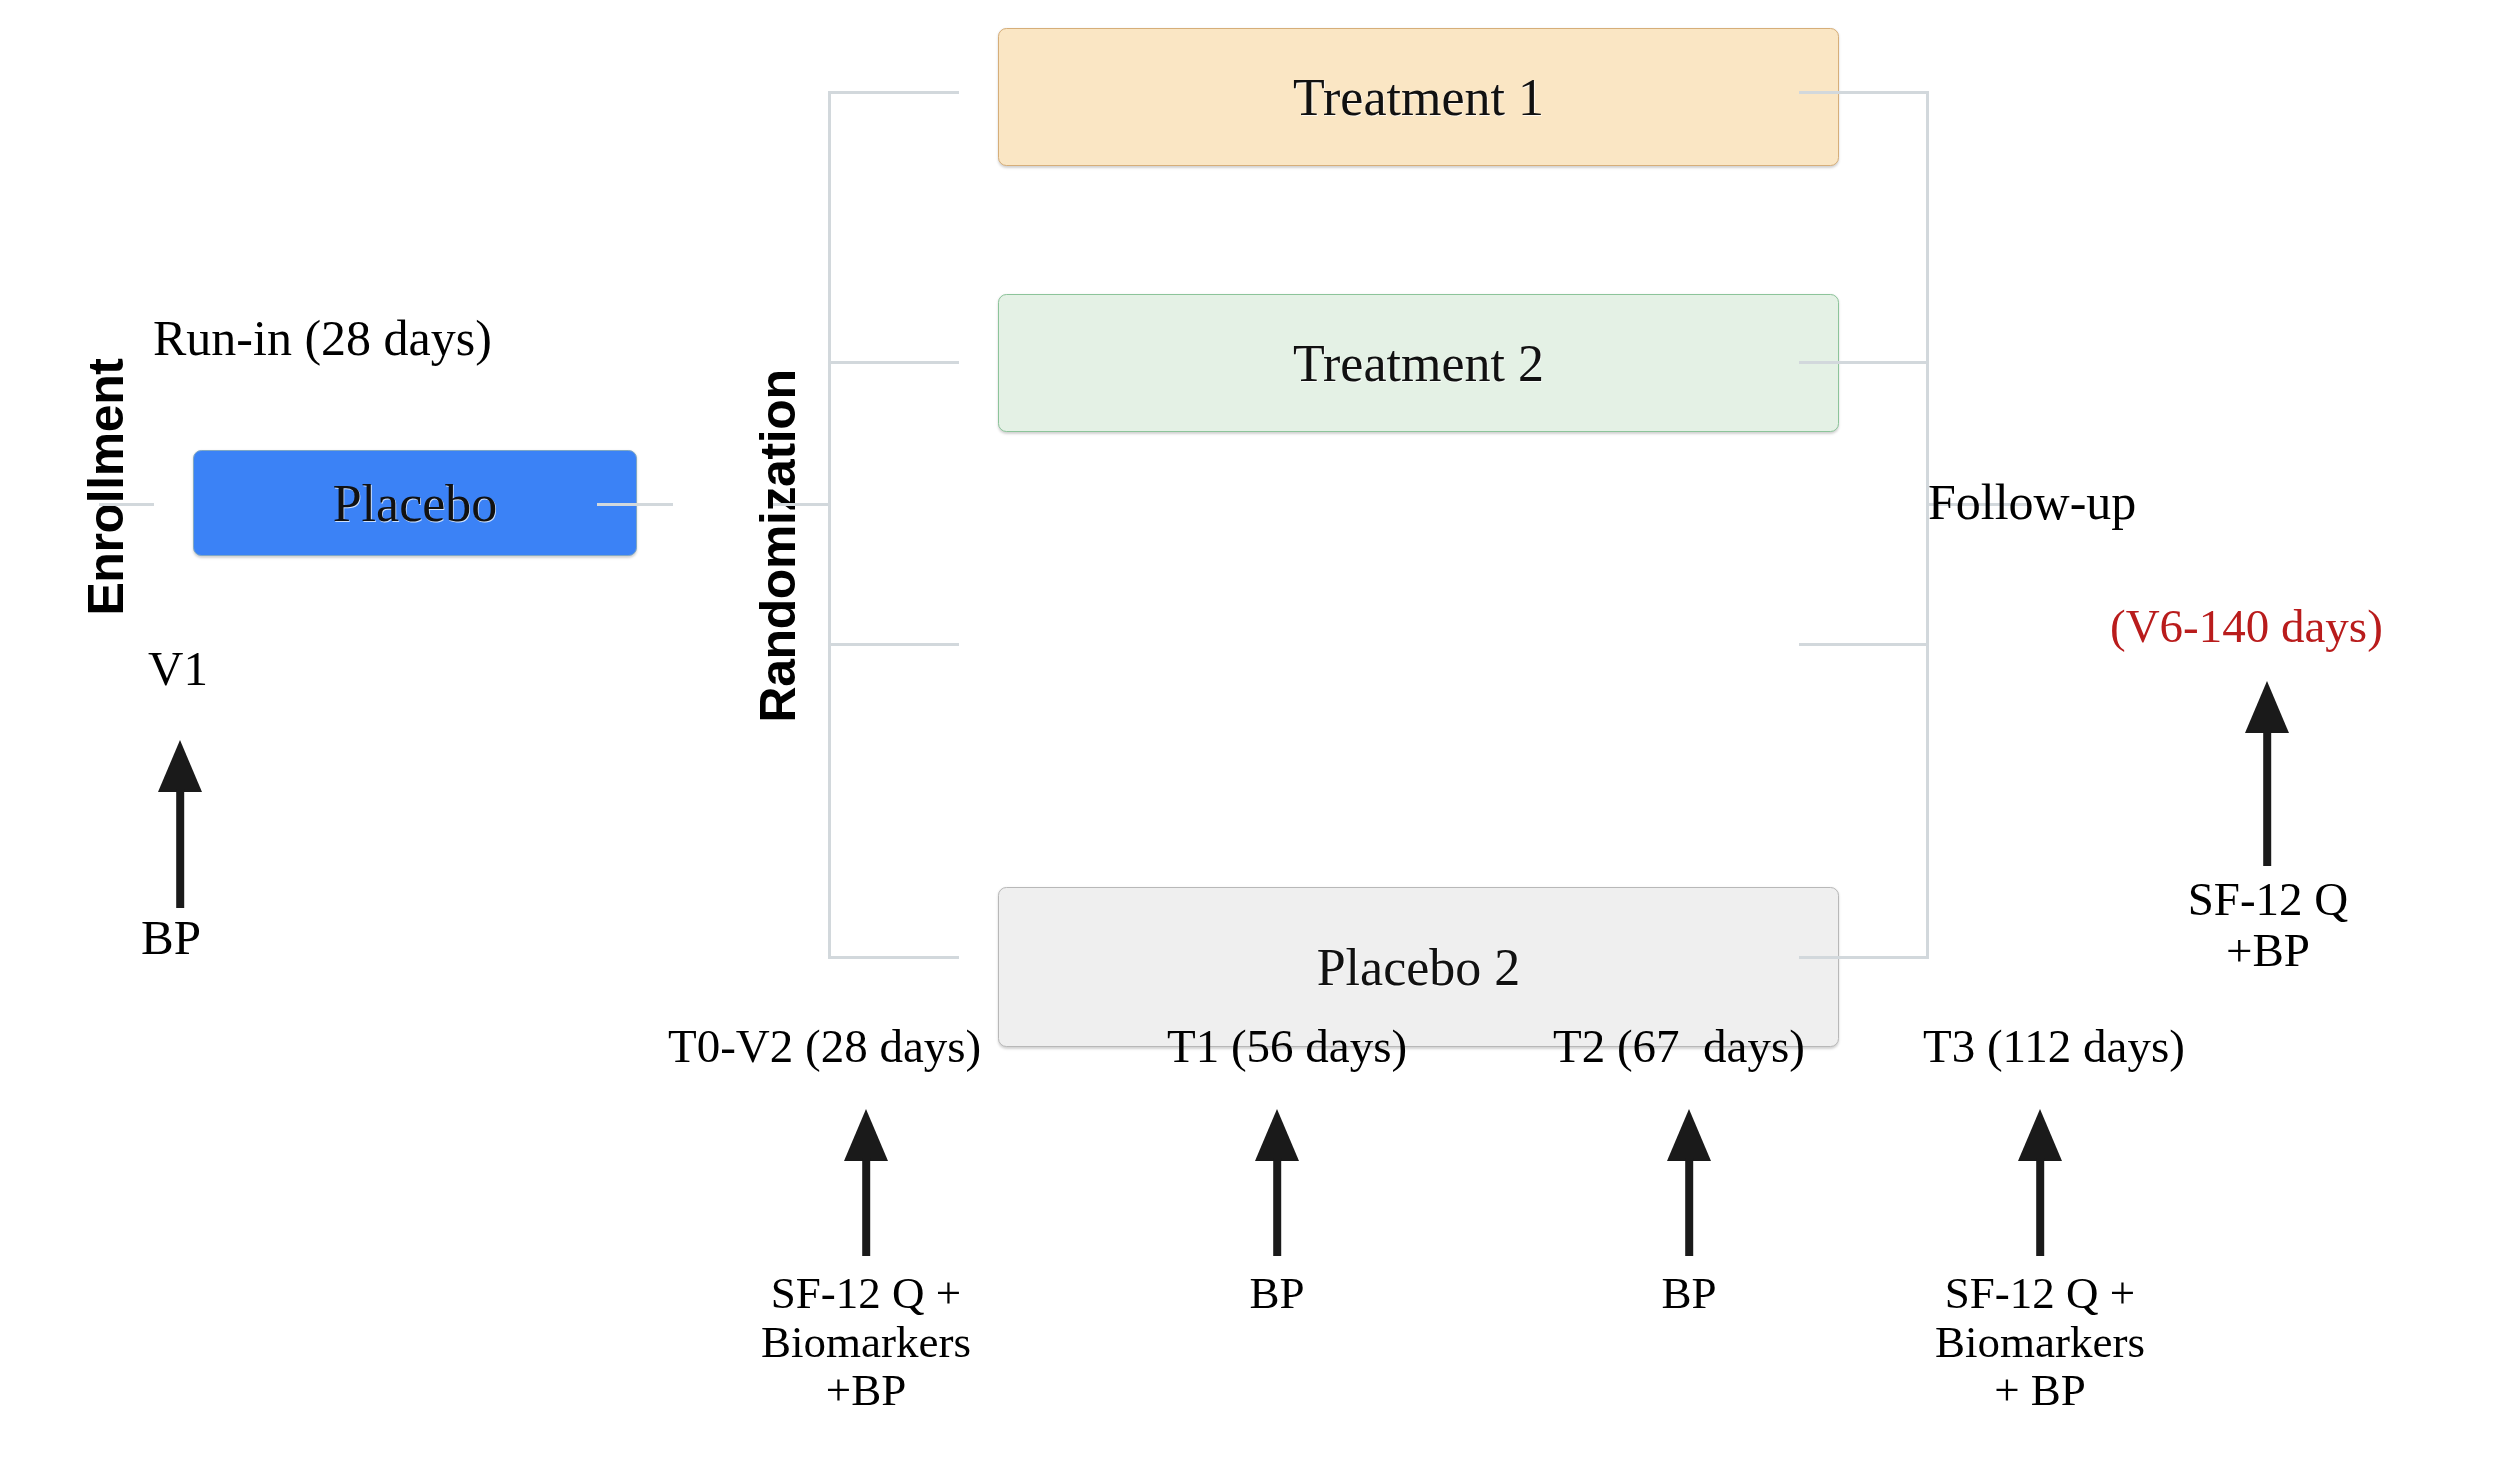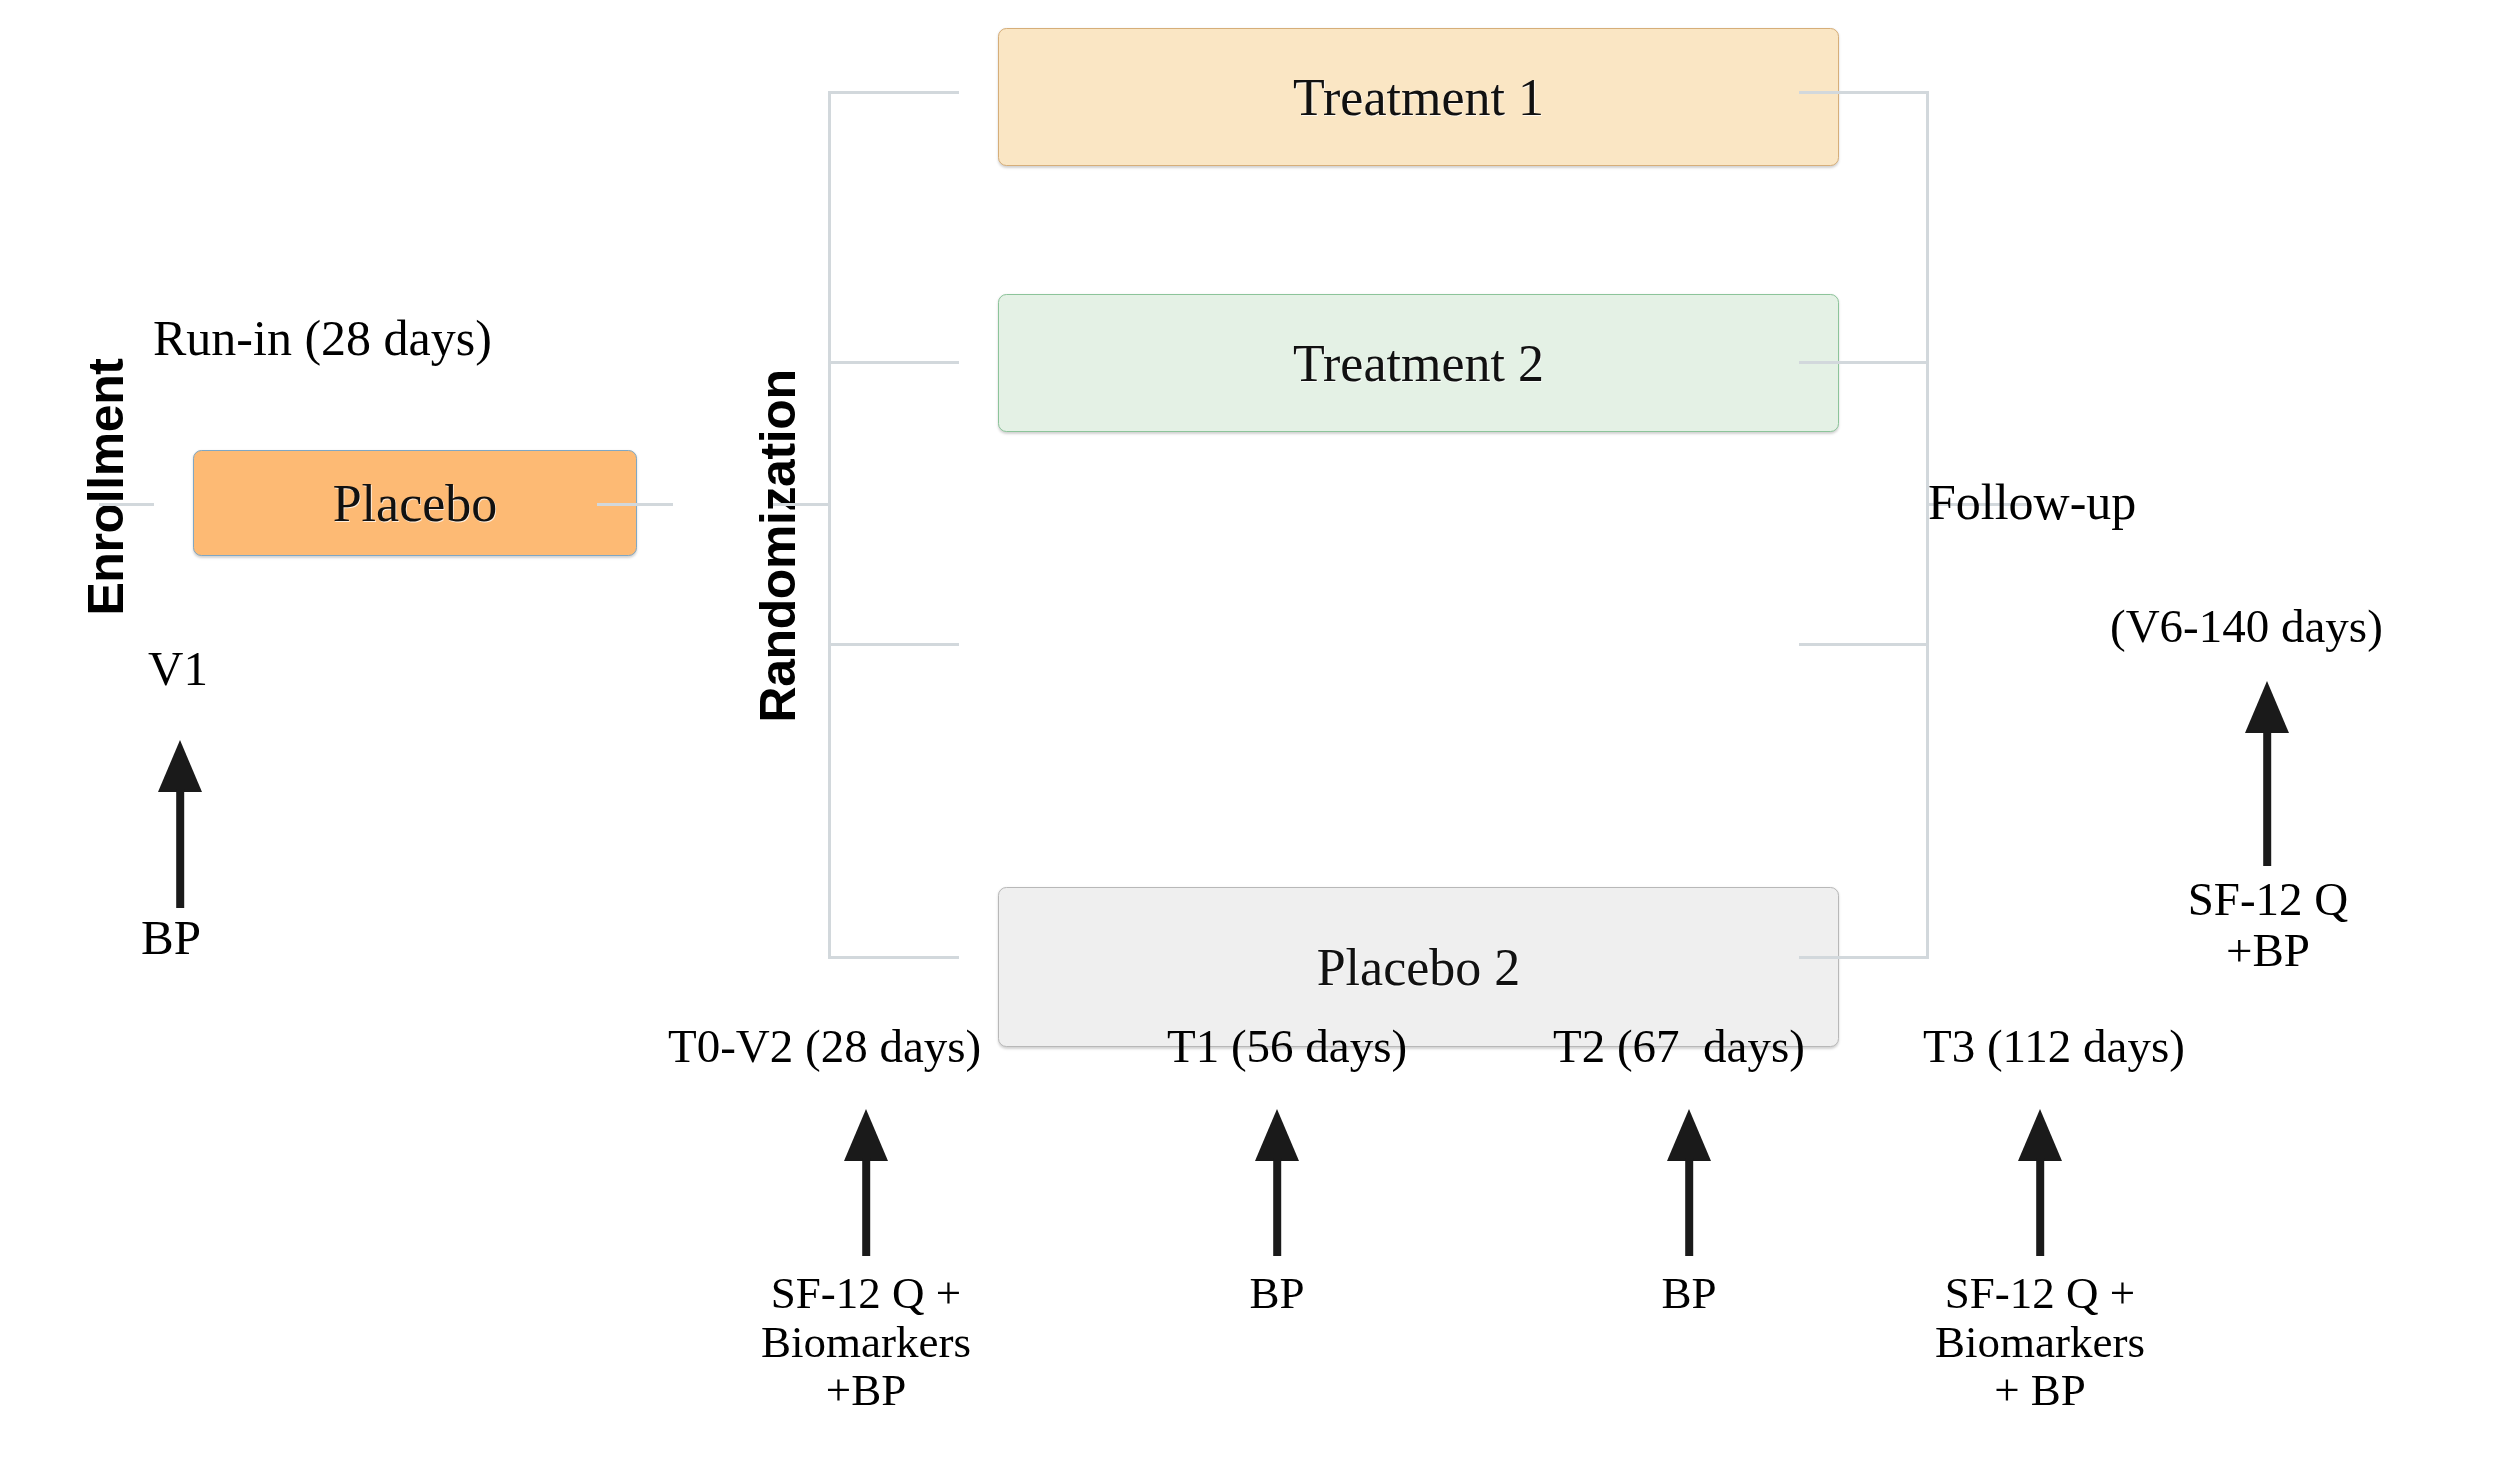--- a/index.html
+++ b/index.html
@@ -109,21 +109,21 @@
 
   <div class="phase-label rot" id="enrollment-label">Enrollment</div>
 
   <div class="phase-label rot" id="randomization-label">Randomization</div>
 
   <div class="txt" id="runin-period" style="left:153px; top:311px; font-size:50px;">Run-in (28 days)</div>
 
   <div class="line-h" style="left:99px; top:503px; width:55px;"></div>
 
   <div class="box" id="runin-box" style="left:153px; top:450px; width:444px; height:106px;
-              background:#fdba74; border:1.7px solid #7fa7c4;">Placebo</div>
+              background:#3b82f6; border:1.7px solid #7fa7c4;">Placebo</div>
 
   <div class="line-h" style="left:597px; top:503px; width:76px;"></div>
 
   <div class="txt" id="runin-visit" style="left:148px; top:643px; font-size:49px;">V1</div>
 
   <div class="arrow" style="left:155px; top:740px; width:50px; height:168px;">
     <div class="head"></div>
     <div class="shaft" style="top:49px; height:119px;"></div>
   </div>
 
@@ -152,21 +152,21 @@
   <div class="line-h" style="left:1799px; top:361px; width:130px;"></div>
   <div class="line-h" style="left:1799px; top:643px; width:130px;"></div>
   <div class="line-h" style="left:1799px; top:956px; width:130px;"></div>
 
   <div class="line-v" style="left:1926px; top:91px; height:866px;"></div>
 
   <div class="line-h" style="left:1926px; top:503px; width:101px;"></div>
 
   <div class="txt" id="followup-label" style="left:1928px; top:475px; font-size:50px;">Follow-up</div>
 
-  <div class="txt" id="followup-detail" style="left:2110px; top:601px; font-size:47px; color:#000000;">(V6-140 days)</div>
+  <div class="txt" id="followup-detail" style="left:2110px; top:601px; font-size:47px; color:#b91c1c;">(V6-140 days)</div>
 
   <div class="arrow" style="left:2242px; top:681px; width:50px; height:185px;">
     <div class="head"></div>
     <div class="shaft" style="top:49px; height:136px;"></div>
   </div>
 
   <div class="txt ctr" id="followup-assessment" style="left:2100px; top:874px; width:336px; font-size:47px; white-space:pre-line;">SF-12 Q
 +BP</div>
 
   <div class="txt" id="tp-0-label" style="left:668px; top:1021px; font-size:47px;">T0-V2 (28 days)</div>

